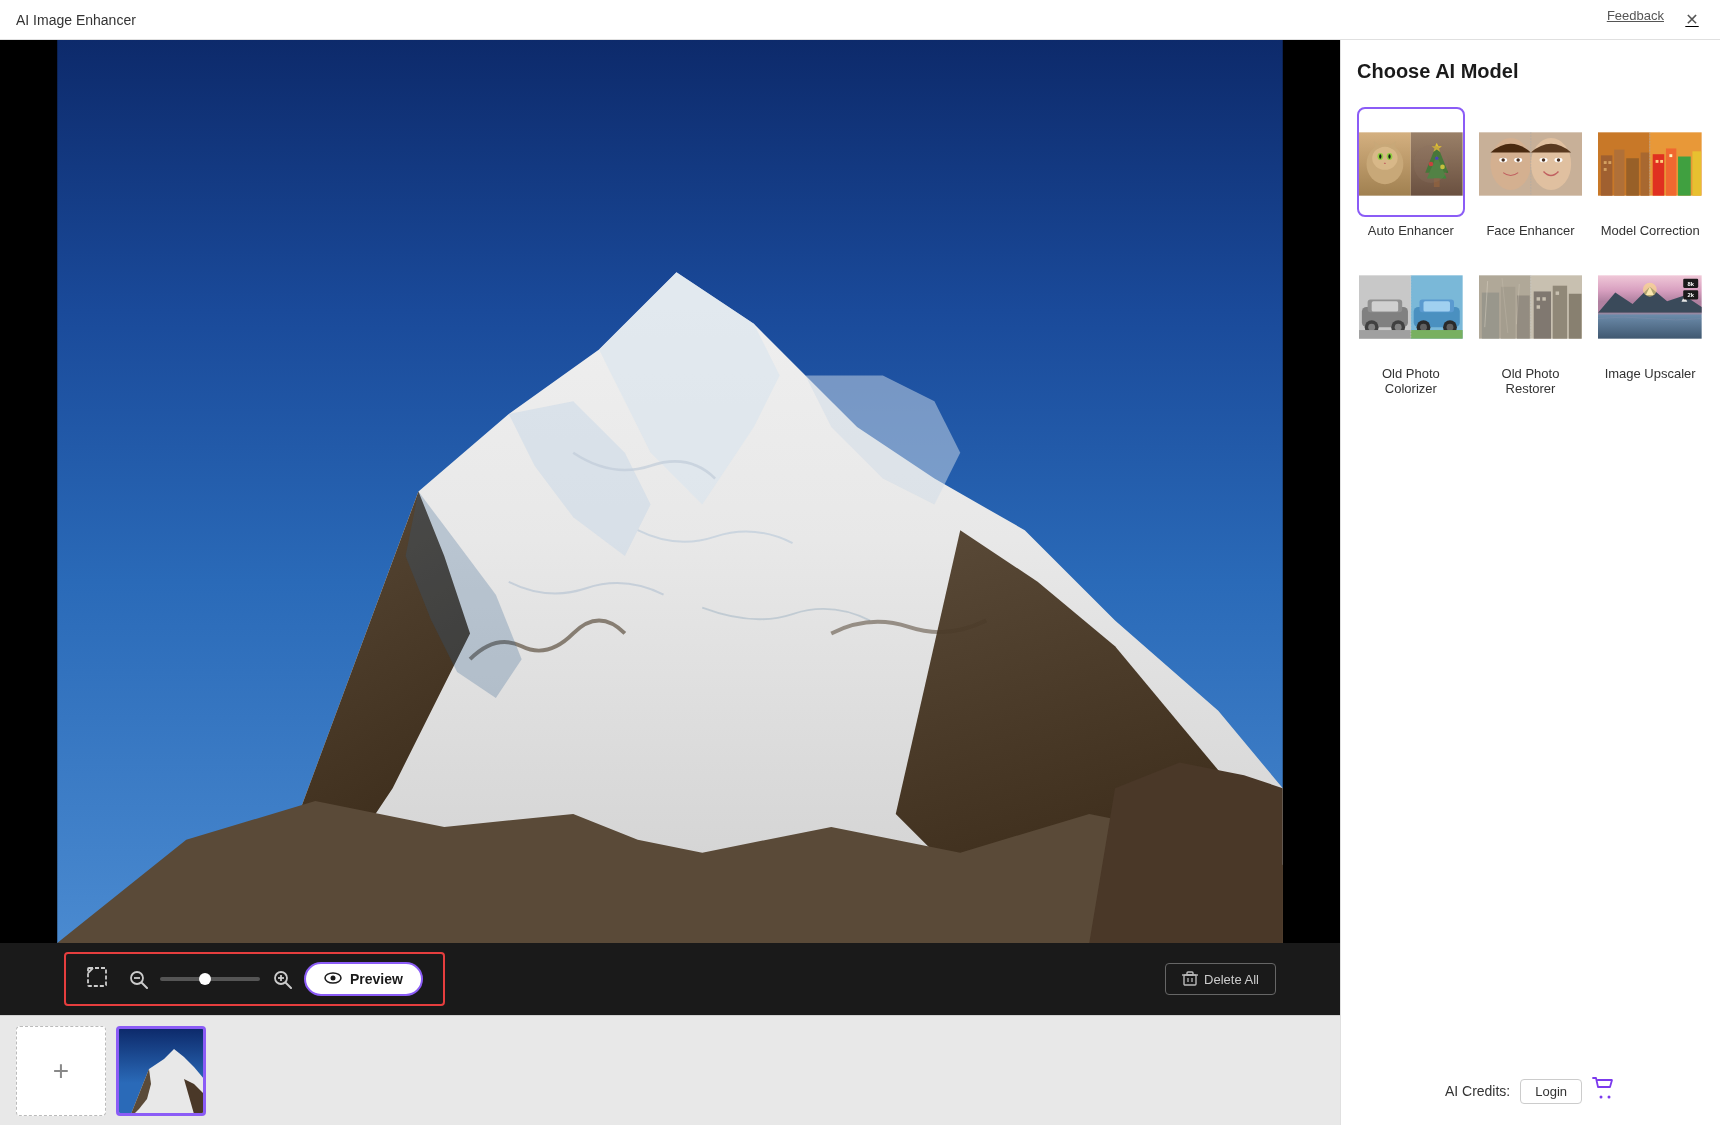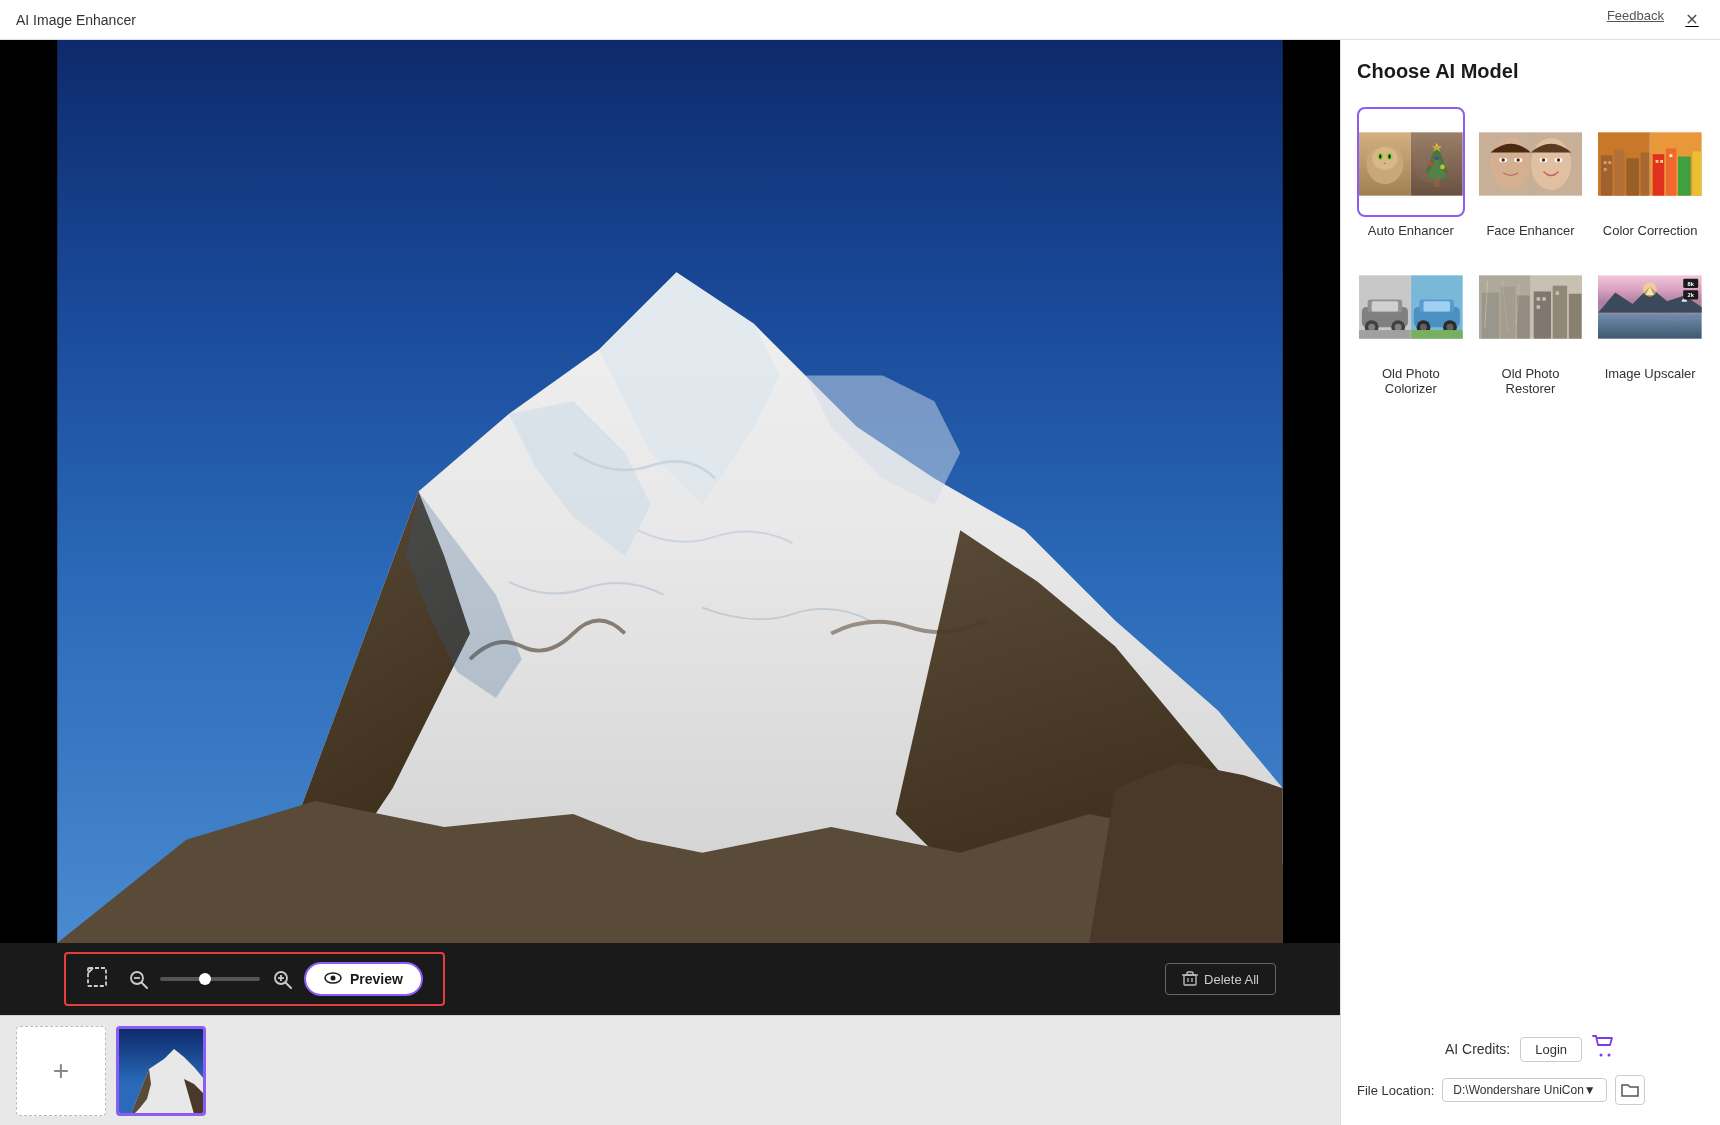--- a/index.html
+++ b/index.html
@@ -612,21 +612,21 @@
             <rect x="18" y="50" width="5" height="5" fill="#d4a060"></rect>
             <rect x="10" y="62" width="5" height="5" fill="#d4a060"></rect>
 
             <rect x="100" y="48" width="5" height="5" fill="#ffd080"></rect>
             <rect x="108" y="48" width="5" height="5" fill="#ffd080"></rect>
             <rect x="124" y="38" width="5" height="5" fill="#fff8c0"></rect>
 
             <line x1="90" y1="0" x2="90" y2="110" stroke="#aaa" stroke-width="1" stroke-dasharray="3,2"></line>
           </svg>
         </div>
-        <span class="model-label">Color Correction</span>
+        <span class="model-label">Model Correction</span>
       </div>
 
       <div class="model-card">
         <div class="model-thumb-wrapper">
           <svg viewBox="0 0 180 110" width="100%" height="110">
 
             <rect width="90" height="110" fill="#c8c8c8"></rect>
 
             <rect x="90" width="90" height="110" fill="#7ab8d8"></rect>
 
@@ -739,28 +739,17 @@
         <span class="cart-icon">
           <svg width="24" height="22" viewBox="0 0 24 22" fill="none">
             <path d="M1 1h3l2 9h12l2-7H6" stroke="#7c3aed" stroke-width="1.8" stroke-linecap="round" stroke-linejoin="round"></path>
             <circle cx="9" cy="20" r="1.5" fill="#7c3aed"></circle>
             <circle cx="17" cy="20" r="1.5" fill="#7c3aed"></circle>
           </svg>
         </span>
       </div>
 
 
-      <div class="file-location-row">
-        <span>File Location:</span>
-        <div class="file-path-select">
-          <span>D:\Wondershare UniCon▼</span>
-        </div>
-        <div class="folder-open-btn">
-          <svg width="18" height="14" viewBox="0 0 18 14" fill="none">
-            <path d="M1 2h6l2 2h8v9H1V2z" stroke="#555" stroke-width="1.5" fill="none"></path>
-          </svg>
-        </div>
-      </div>
 
     </div>
   </div>
 
 </div>
 
 </body></html>

